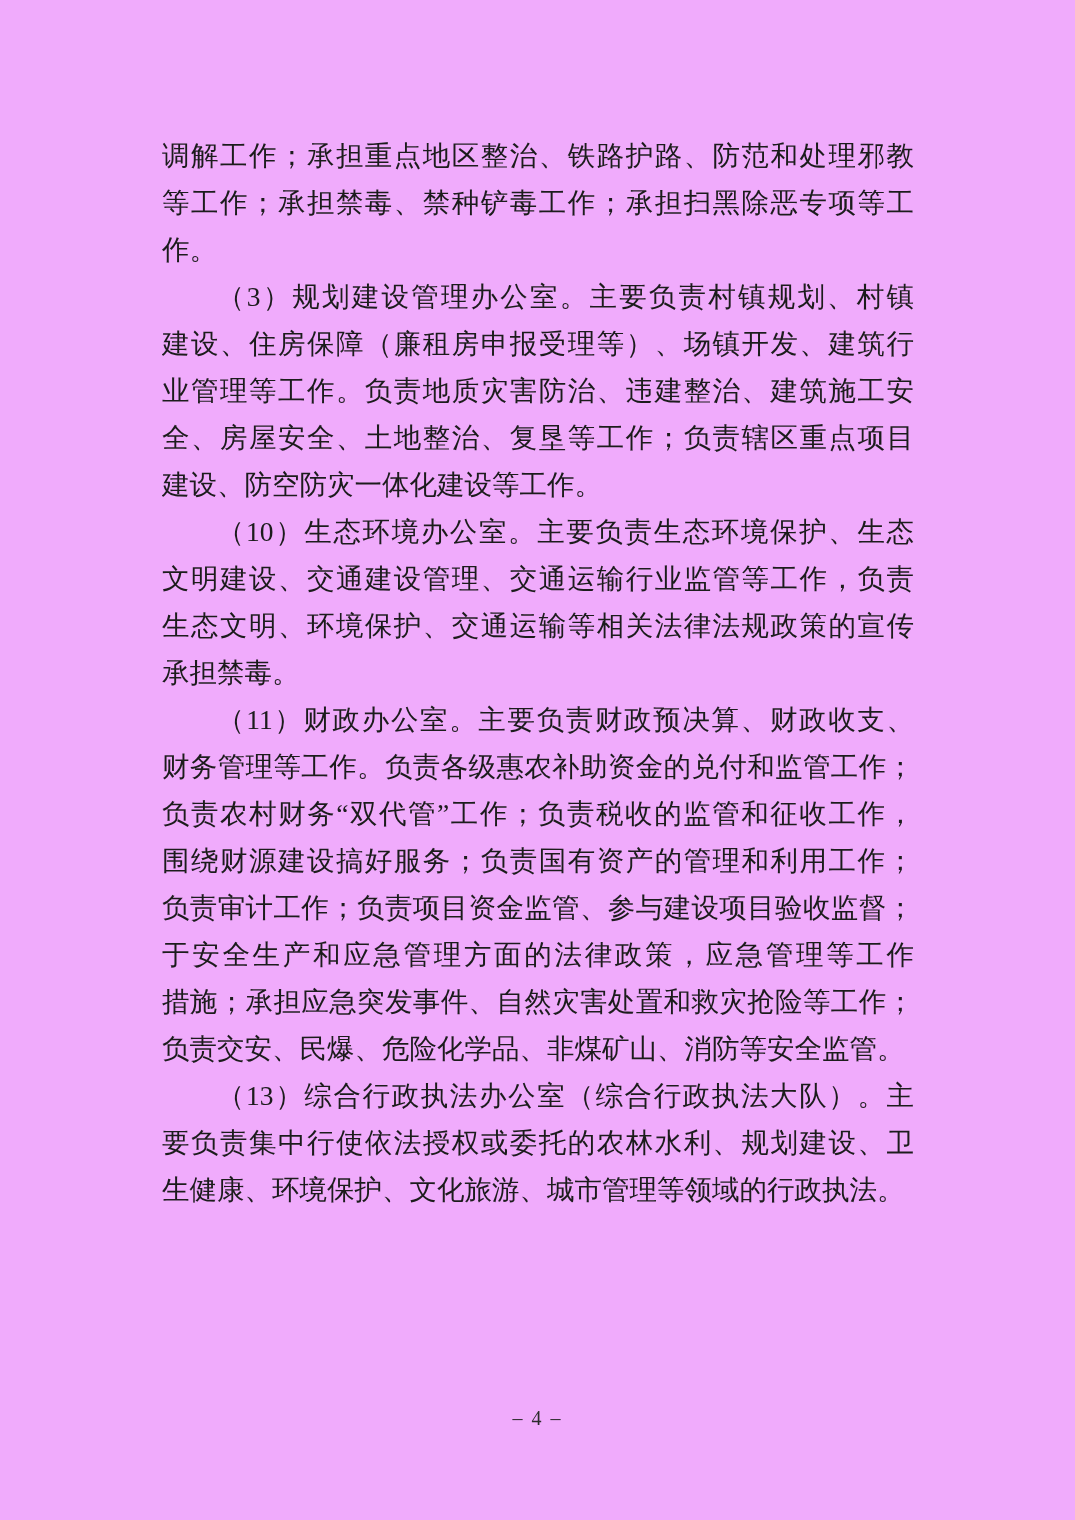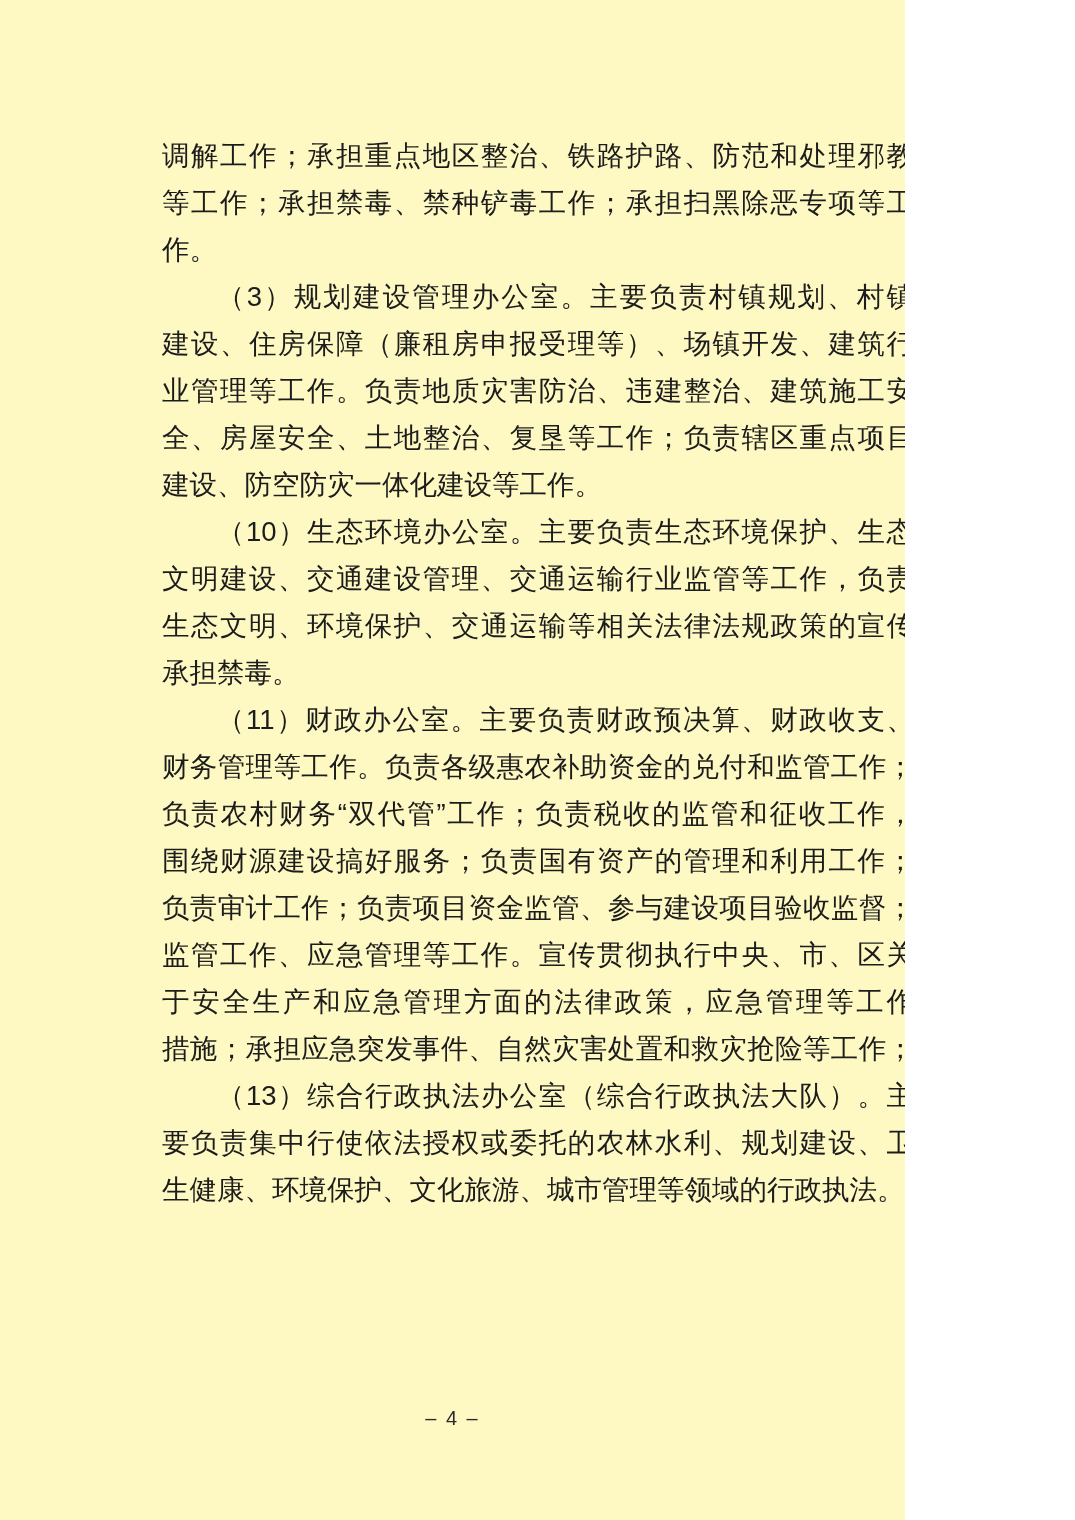--- a/index.html
+++ b/index.html
@@ -2,25 +2,25 @@
 <html><head>
 <meta charset="utf-8">
 <style>
   html, body {
     margin: 0;
     padding: 0;
     background: #ffffff;
   }
   .page {
     position: relative;
-    width: 905px;
+    width: 1075px;
     height: 1520px;
-    background: #fef9c3;
+    background: #f0abfc;
     overflow: hidden;
-    font-family: Liberation Sans, sans-serif;
+    font-family: Liberation Serif, serif;
   }
   .doc-body {
     position: absolute;
     left: 162px;
     top: 132px;
     width: 752px;
   }
   .paragraph {
     margin: 0;
     padding: 0;
@@ -80,23 +80,23 @@
         <div class="text-line para-last">承担禁毒。</div>
       </div>
       <div class="paragraph">
         <div class="text-line first-indent">（11）财政办公室。主要负责财政预决算、财政收支、</div>
         <div class="text-line">财务管理等工作。负责各级惠农补助资金的兑付和监管工作；</div>
         <div class="text-line">负责农村财务“双代管”工作；负责税收的监管和征收工作，</div>
         <div class="text-line">围绕财源建设搞好服务；负责国有资产的管理和利用工作；</div>
         <div class="text-line">负责审计工作；负责项目资金监管、参与建设项目验收监督；</div>
       </div>
       <div class="paragraph">
-        <div class="text-line">监管工作、应急管理等工作。宣传贯彻执行中央、市、区关</div>
         <div class="text-line">于安全生产和应急管理方面的法律政策，应急管理等工作</div>
         <div class="text-line">措施；承担应急突发事件、自然灾害处置和救灾抢险等工作；</div>
+        <div class="text-line para-last">负责交安、民爆、危险化学品、非煤矿山、消防等安全监管。</div>
       </div>
       <div class="paragraph">
         <div class="text-line first-indent">（13）综合行政执法办公室（综合行政执法大队）。主</div>
         <div class="text-line">要负责集中行使依法授权或委托的农林水利、规划建设、卫</div>
         <div class="text-line para-last">生健康、环境保护、文化旅游、城市管理等领域的行政执法。</div>
       </div>
     </div>
   <div class="page-footer">
     <span class="page-number">– 4 –</span>
   </div>

